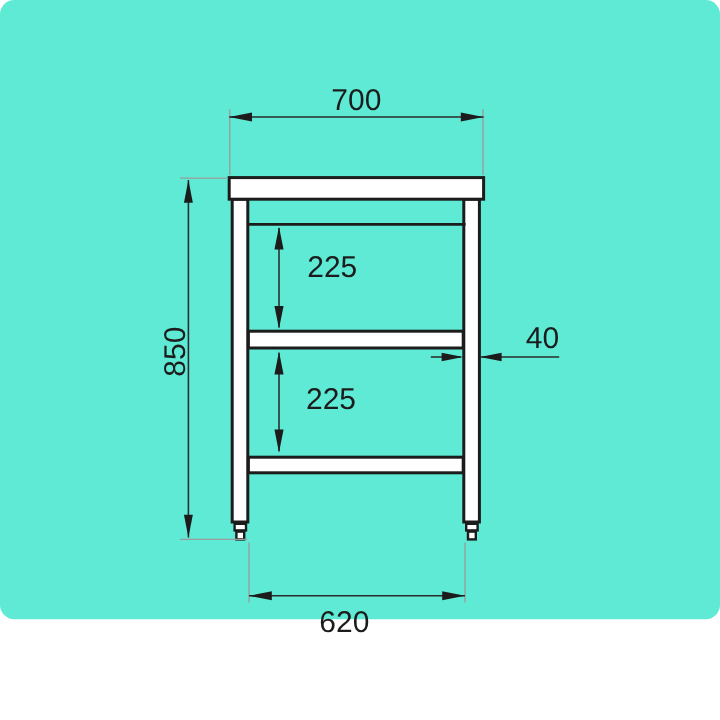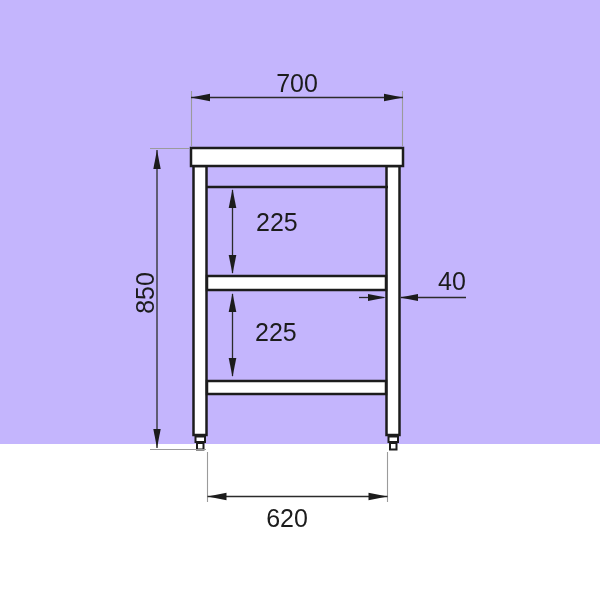--- a/index.html
+++ b/index.html
@@ -7,22 +7,23 @@
     padding: 0;
     background: #ffffff;
     width: 600px;
     height: 600px;
     overflow: hidden;
     font-family: "Liberation Sans", sans-serif;
   }
   .canvas {
     position: relative;
     width: 600px;
-    height: 444px;
-    background: #c4b5fd;
+    height: 516px;
+    background: #5eead4;
+    border-radius: 12px;
   }
   svg { display: block; }
   .obj {
     fill: #ffffff;
     stroke: #1c1c1c;
     stroke-width: 2.5;
   }
   .obj-line {
     stroke: #1c1c1c;
     stroke-width: 2.4;

